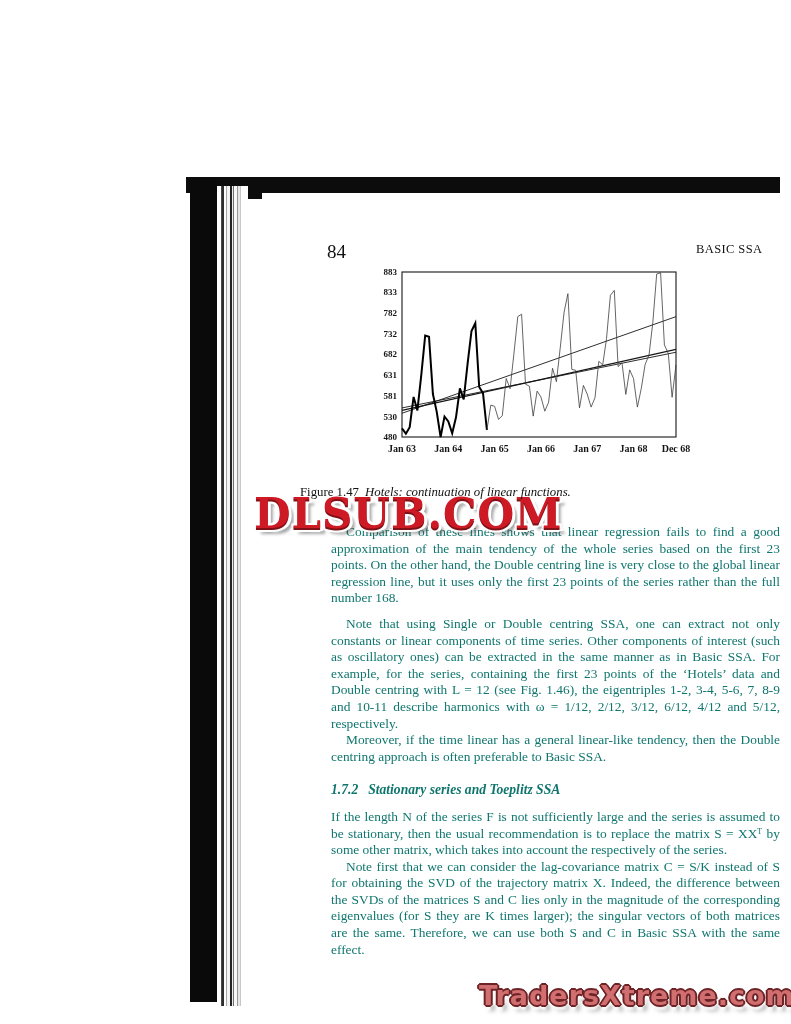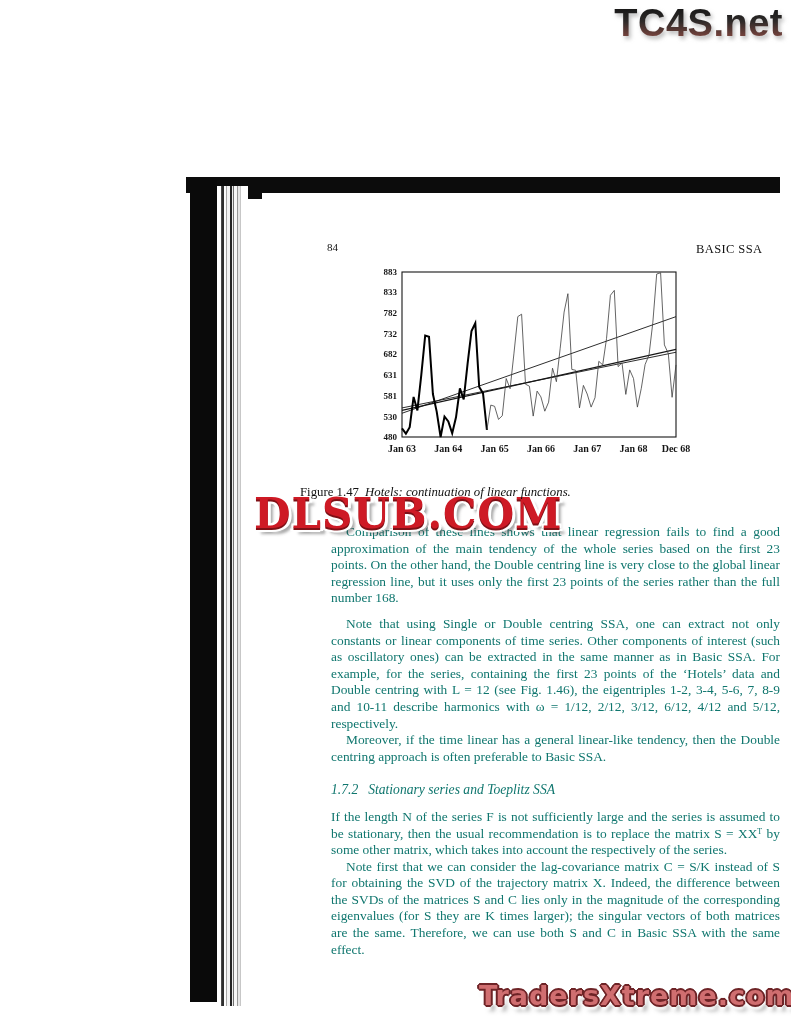--- a/index.html
+++ b/index.html
@@ -30,21 +30,21 @@
   .scan-stripes{
     position:absolute;left:217px;top:186px;width:31px;height:820px;
     background:linear-gradient(to right,
       #ffffff 0 4px, #4a4a4a 4px 5px, #2e2e2e 5px 7px, #fcfcfc 7px 9px,
       #a8a8a8 9px 10px, #f4f4f4 10px 13px, #242424 13px 15px, #ececec 15px 16px,
       #6f6f6f 16px 17px, #f7f7f7 17px 20px, #979797 20px 21px, #e6e6e6 21px 23px,
       #c7c7c7 23px 24px, #ffffff 24px 31px);
   }
 
   
-  .page-num{position:absolute;left:327px;top:241px;font-size:11px;}
+  .page-num{position:absolute;left:327px;top:241px;font-size:19px;}
   .running-head{position:absolute;left:696px;top:242px;font-size:12.5px;font-weight:normal;letter-spacing:.4px;}
 
   
   .chart{position:absolute;left:380px;top:266px;}
   .chart text{font-family:"Liberation Serif", serif;font-weight:bold;fill:#151515;}
 
   
   .caption{
     position:absolute;left:300px;top:485px;width:480px;text-align:left;
     font-size:12.8px;z-index:40;
@@ -65,21 +65,21 @@
 
   
   .body-text{
     position:absolute;left:331px;top:524px;width:449px;
     font-size:13.4px;line-height:16.6px;text-align:justify;color:#0f766e;
   }
   .body-text p{margin:0;}
   .body-text p.indent{text-indent:15px;}
   .body-text p.gap-after{margin-bottom:9px;}
   .sect{
-    margin:17px 0 10px 0;font-size:13.6px;font-weight:normal;font-style:italic;
+    margin:17px 0 10px 0;font-size:13.6px;font-weight:bold;font-style:italic;
     text-align:left;
   }
   .sect .sect-num{margin-right:10px;}
 
   
   .traders{
     position:absolute;left:479px;top:980px;
     font-family:"DejaVu Sans", sans-serif;font-weight:bold;
     font-size:27px;letter-spacing:1px;color:#d06e70;
     text-shadow:
@@ -87,21 +87,20 @@
       0 2px 0 #6e2427, 2px 0 0 #6e2427, -2px 0 0 #6e2427, 0 -2px 0 #6e2427,
       -4px 0 3px #ffffff, 4px 0 3px #ffffff, 0 -4px 3px #ffffff, 0 5px 3px #ffffff,
       4px 6px 4px rgba(90,90,90,.5);
   }
 </style>
 </head>
 <body>
 
 <div class="canvas">
 
-  <div class="tc4s">TC4S.net</div>
 
   <div class="scan-top-bar"></div>
   <div class="scan-top-notch"></div>
   <div class="scan-left-bar"></div>
   <div class="scan-stripes"></div>
 
   <div class="page-num">84</div>
   <div class="running-head">BASIC SSA</div>
 
   <svg class="chart" width="320" height="196" viewBox="0 0 320 196" xmlns="http://www.w3.org/2000/svg">

